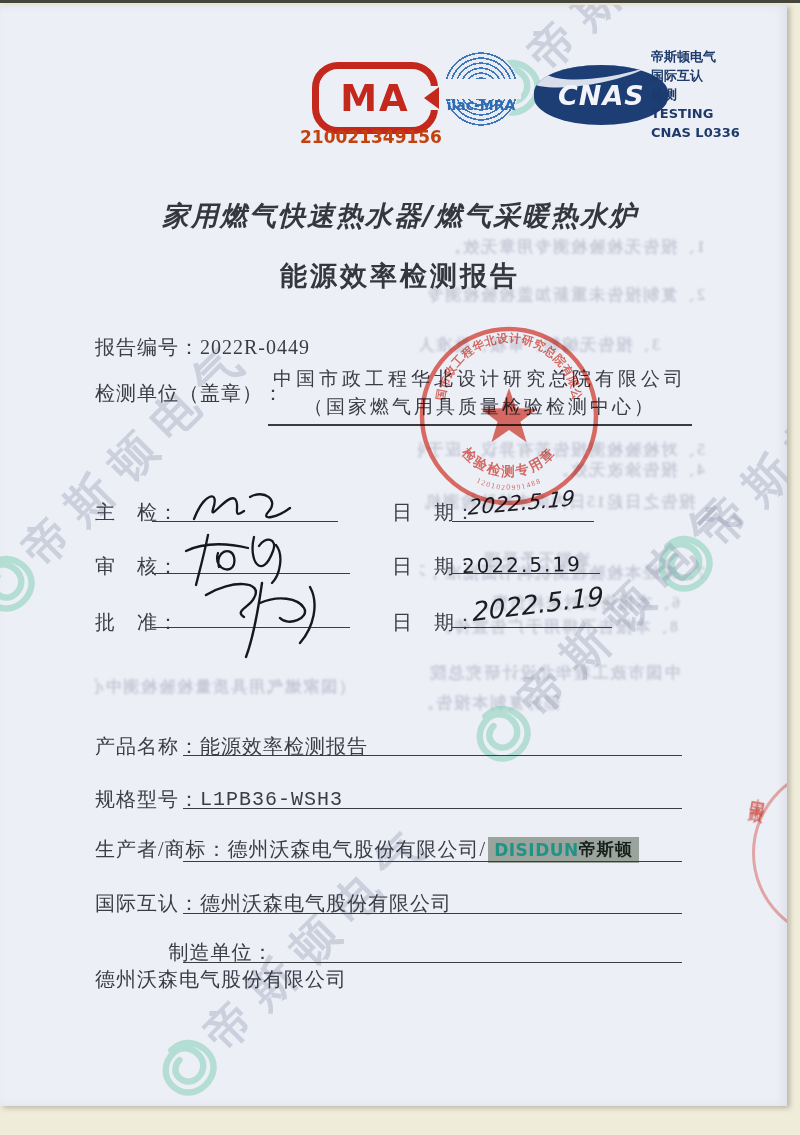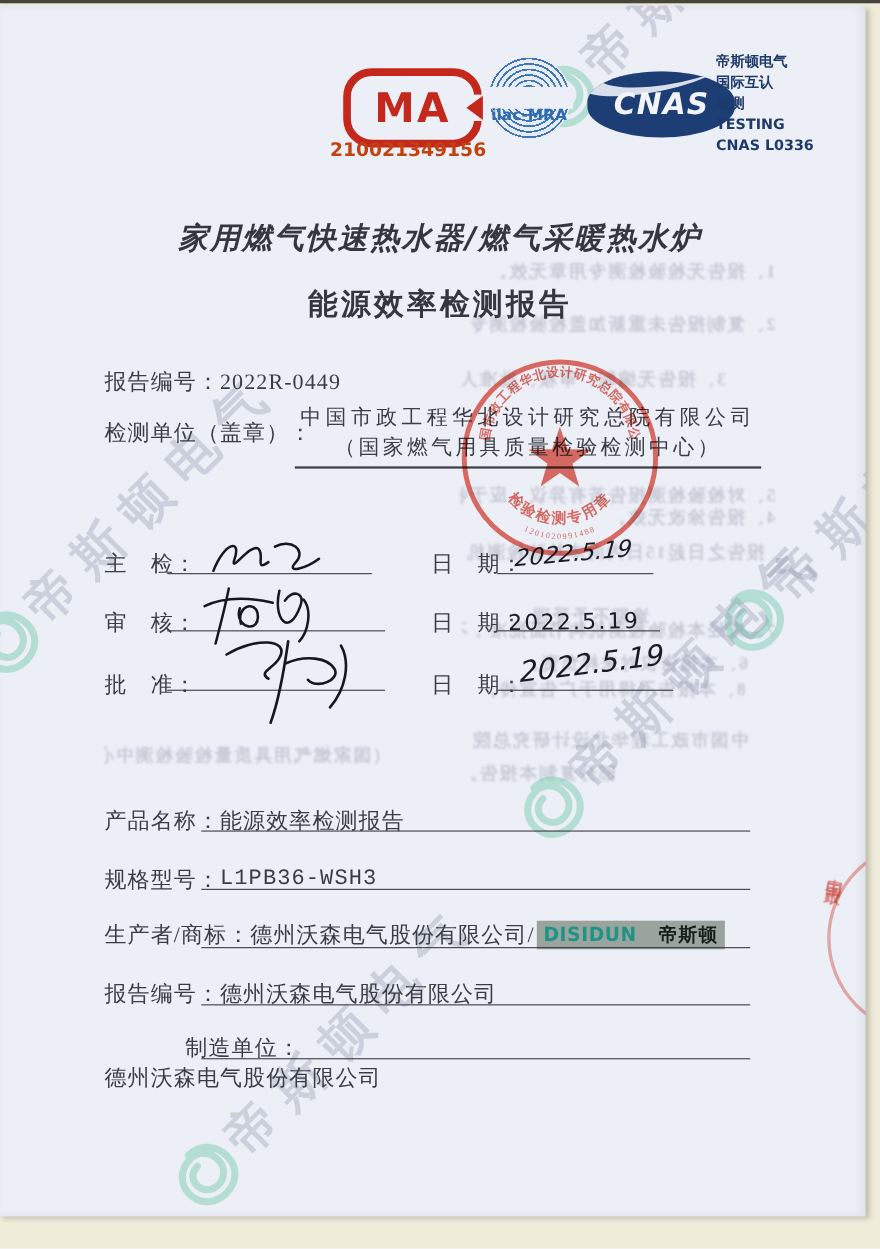--- a/index.html
+++ b/index.html
@@ -85,21 +85,21 @@
   .sig-line{position:absolute;border-bottom:1.6px solid #3c3c40;z-index:2;}
   .sig-svg{position:absolute;z-index:4;}
   .hand{position:absolute;font-family:"DejaVu Sans",sans-serif;color:#1b1b22;z-index:4;white-space:nowrap;}
   .hand1{left:468px;top:486px;font-size:21px;font-style:italic;transform:rotate(-5deg) skewX(-10deg);}
   .hand2{left:462px;top:548px;font-size:20px;transform:rotate(-1deg);letter-spacing:2px;}
   .hand3{left:472px;top:584px;font-size:26px;font-style:italic;transform:rotate(-7deg) skewX(-6deg);}
   
   .field-row{position:absolute;left:95px;z-index:2;display:flex;align-items:center;
       font-size:20px;letter-spacing:1px;color:#3a3d45;white-space:nowrap;}
   .field-line{position:absolute;left:183px;width:499px;border-bottom:1.6px solid #3c3c40;z-index:2;}
-  .brand-box{display:inline-flex;align-items:center;gap:20px;background:#9aa39c;
+  .brand-box{display:inline-flex;align-items:center;gap:0;background:#9aa39c;
       padding:1px 6px;margin-left:2px;height:24px;}
   .brand-latin{font-family:"DejaVu Sans",sans-serif;font-weight:bold;font-size:17px;
       color:#1f9486;letter-spacing:.5px;transform:scaleY(1.05);}
   .brand-cn{font-family:"DejaVu Sans",sans-serif;font-weight:bold;font-size:17px;color:#15201d;}
 </style>
 </head>
 <body>
 
 <div class="top-edge"></div>
 
@@ -249,21 +249,21 @@
     <span>生产者/商标：</span>
     <span>德州沃森电气股份有限公司/</span>
     <span class="brand-box">
       <span class="brand-latin">DISIDUN</span>
       <span class="brand-cn">帝斯顿</span>
     </span>
   </div>
   <div class="field-line" style="top:856px;"></div>
 
   <div class="field-row" style="top:885px;">
-    <span>报告编号：</span>
+    <span>国际互认：</span>
     <span>德州沃森电气股份有限公司</span>
   </div>
   <div class="field-line" style="top:908px;"></div>
 
   <div class="field-row" style="top:934px;flex-direction:column;">
     <span>制造单位：</span>
     <span>德州沃森电气股份有限公司</span>
   </div>
   <div class="field-line" style="top:957px;"></div>
 

